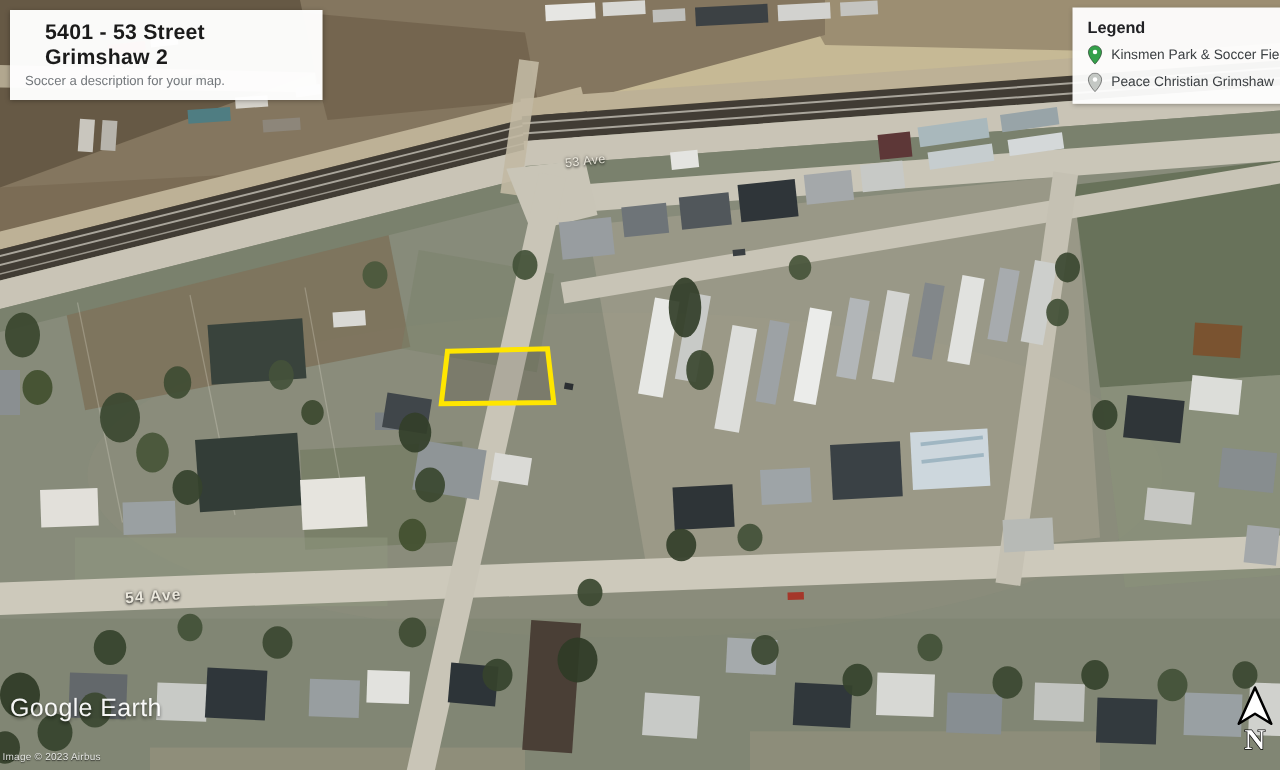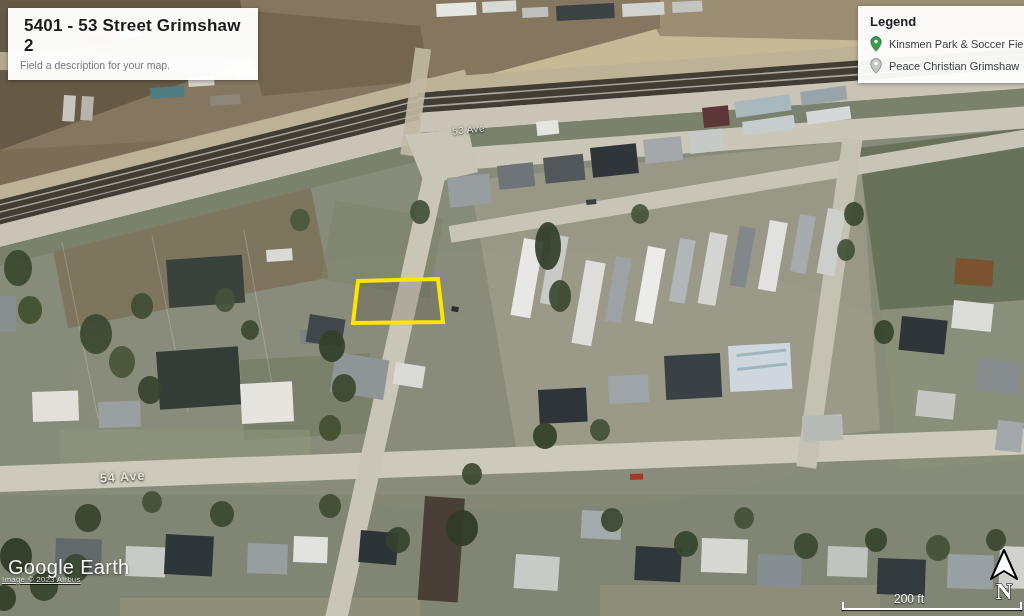--- a/index.html
+++ b/index.html
@@ -10,21 +10,21 @@
   }
   #scene{position:absolute;left:0;top:0;width:1024px;height:616px;display:block;}
 
   
   .title-card{
     position:absolute;left:8px;top:8px;width:226px;
     background:rgba(255,255,255,.97);
     box-shadow:0 1px 4px rgba(0,0,0,.35);
     padding:8px 12px 9px 12px;z-index:6;
   }
-  .title-card h1{margin:0 0 3px 4px;font-size:17px;line-height:20px;font-weight:bold;color:#1b1b1b;letter-spacing:.2px;}
+  .title-card h1{margin:0 0 3px 16px;font-size:17px;line-height:20px;font-weight:bold;color:#1b1b1b;letter-spacing:.2px;}
   .title-card p{margin:0;font-size:10.5px;color:#74787c;}
 
   .legend-card{
     position:absolute;left:858px;top:6px;width:160px;
     background:rgba(255,255,255,.95);
     box-shadow:0 1px 4px rgba(0,0,0,.35);
     padding:8px 10px 9px 12px;z-index:6;
   }
   .legend-card .legend-title{font-size:13px;font-weight:bold;color:#202124;margin:0 0 7px 0;}
   .legend-item{display:flex;align-items:center;gap:7px;margin:0 0 6px 0;cursor:default;}
@@ -35,22 +35,22 @@
   
   .street-label{position:absolute;color:#efece1;z-index:2;
     text-shadow:0 1px 2px rgba(0,0,0,.8),0 0 3px rgba(0,0,0,.55);white-space:nowrap;}
   .street-label.ave53{left:452px;top:124px;font-size:10px;letter-spacing:.4px;opacity:.85;transform:rotate(-6deg);}
   .street-label.ave54{left:100px;top:470px;font-size:12.5px;font-weight:bold;letter-spacing:1px;opacity:.9;transform:rotate(-4deg);}
 
   
   .ge-watermark{position:absolute;left:8px;top:556px;z-index:4;
     font-size:20px;font-weight:500;color:#fff;opacity:.95;letter-spacing:.3px;
     text-shadow:0 1px 3px rgba(0,0,0,.6);}
-  .img-credit{position:absolute;left:2px;top:575px;z-index:4;
-    font-size:8px;color:#fff;opacity:.8;text-shadow:0 1px 1px rgba(0,0,0,.9);letter-spacing:.2px;text-decoration:underline;}
+  .img-credit{position:absolute;left:2px;top:601px;z-index:4;
+    font-size:8px;color:#fff;opacity:.8;text-shadow:0 1px 1px rgba(0,0,0,.9);letter-spacing:.2px;}
 
   
   .scale-wrap{position:absolute;left:842px;top:592px;width:180px;height:24px;z-index:4;}
   .scale-label{position:absolute;left:52px;top:0;font-size:12px;color:#fff;
     text-shadow:0 1px 2px rgba(0,0,0,.9);}
   .scale-line{position:absolute;left:0;top:16px;width:180px;height:2px;background:#fff;box-shadow:0 1px 1px rgba(0,0,0,.8);}
   .scale-tick{position:absolute;top:10px;width:2px;height:8px;background:#fff;box-shadow:0 1px 1px rgba(0,0,0,.8);}
   .scale-tick.left{left:0;} .scale-tick.right{right:0;}
 
   
@@ -271,21 +271,21 @@
     </g>
 
     <polygon fill="rgba(55,50,40,.18)" stroke-width="4" stroke-linejoin="miter" points="358,281 438,279 443,322 353,323" stroke="#FFE600"></polygon>
   </svg>
 
   <div class="street-label ave53">53 Ave</div>
   <div class="street-label ave54">54 Ave</div>
 
   <div class="title-card">
     <h1>5401 - 53 Street Grimshaw 2</h1>
-    <p>Field a description for your map.</p>
+    <p>Soccer a description for your map.</p>
   </div>
 
   <div class="legend-card">
     <div class="legend-title">Legend</div>
     <div class="legend-item">
       <svg class="pin" width="12" height="16" viewBox="0 0 12 16">
         <path d="M6 0.5C3 0.5 0.7 2.9 0.7 5.8 0.7 9.9 6 15.3 6 15.3s5.3-5.4 5.3-9.5C11.3 2.9 9 0.5 6 0.5z" stroke="rgba(0,0,0,.45)" stroke-width=".8" fill="#35A04B"></path>
         <circle cx="6" cy="5.6" r="1.8" fill="#ffffff"></circle>
       </svg>
       <span class="lbl">Kinsmen Park &amp; Soccer Field</span>
@@ -295,25 +295,19 @@
         <path d="M6 0.5C3 0.5 0.7 2.9 0.7 5.8 0.7 9.9 6 15.3 6 15.3s5.3-5.4 5.3-9.5C11.3 2.9 9 0.5 6 0.5z" stroke="rgba(0,0,0,.45)" stroke-width=".8" fill="#C4C8C4"></path>
         <circle cx="6" cy="5.6" r="1.8" fill="#ffffff"></circle>
       </svg>
       <span class="lbl">Peace Christian Grimshaw</span>
     </div>
   </div>
 
   <div class="ge-watermark">Google Earth</div>
   <div class="img-credit">Image © 2023 Airbus</div>
 
-  <div class="scale-wrap">
-    <div class="scale-label">200 ft</div>
-    <div class="scale-tick left"></div>
-    <div class="scale-tick right"></div>
-    <div class="scale-line"></div>
-  </div>
 
   <svg class="compass" viewBox="0 0 36 54">
     <polygon points="18,2 31,31 18,23 5,31" fill="#ffffff" stroke="#000000" stroke-width="2" stroke-linejoin="round"></polygon>
     <text x="18" y="51" text-anchor="middle" font-family="Liberation Serif, serif" font-size="23" font-weight="bold" fill="#ffffff" stroke="#000000" stroke-width="1.1" paint-order="stroke">N</text>
   </svg>
 
 </div>
 
 </body></html>

